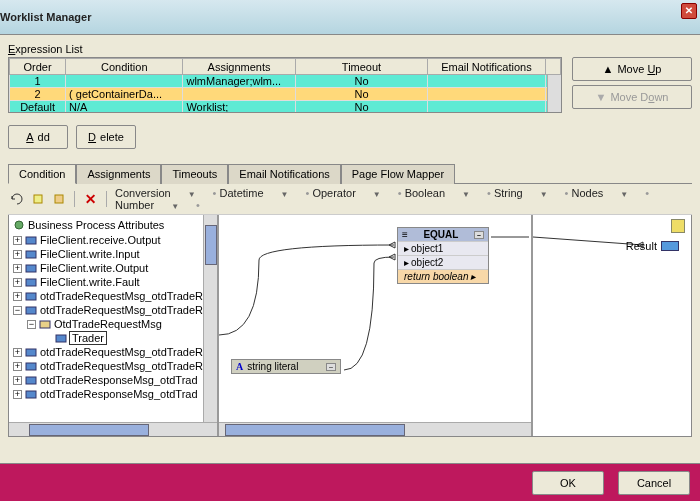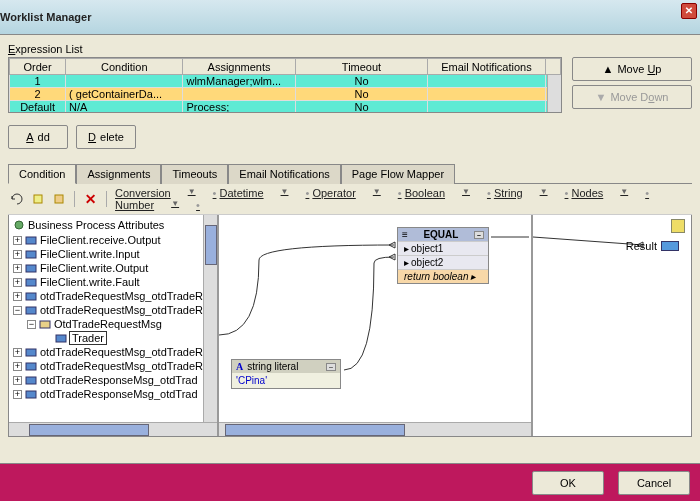--- a/index.html
+++ b/index.html
@@ -20,21 +20,21 @@
 .btn { background: #ece9d8; border: 1px solid #888; border-radius: 2px; padding: 3px 8px; cursor: pointer; height: 24px; display: inline-flex; align-items: center; justify-content: center; gap: 4px; font-size: 11px; }
 .btn.disabled { color: #999; }
 .row-btns { margin-top: 12px; display: flex; gap: 8px; }
 .tabs { margin-top: 14px; display: flex; border-bottom: 1px solid #888; }
 .tab { padding: 3px 10px; border: 1px solid #888; border-bottom: none; background: #ece9d8; margin-right: 0; position: relative; top: 1px; cursor: pointer; font-size: 11px; }
 .tab.active { background: #ece9d8; border-bottom: 1px solid #ece9d8; font-weight: normal; }
 .tab:not(.active) { background: #dcd8c8; }
 .toolbar { display: flex; align-items: center; gap: 6px; padding: 3px 2px; border-bottom: 1px solid #ccc; background: #ece9d8; }
 .tbicon { width: 16px; height: 16px; display: inline-flex; align-items: center; justify-content: center; cursor: pointer; }
 .sep { width: 1px; height: 16px; background: #aaa; margin: 0 2px; }
-.menuitem { display: inline-flex; align-items: flex-start; gap: 17px; cursor: pointer; color: #222; font-size: 11px; white-space: nowrap; text-decoration: underline; }
+.menuitem { display: inline-flex; align-items: flex-end; gap: 17px; cursor: pointer; color: #222; font-size: 11px; white-space: nowrap; }
 .dropdown-arrow { font-size: 8px; color: #666; }
 .panels { display: flex; border: 1px solid #888; border-top: none; height: 222px; background: #fff; }
 .tree-panel { width: 210px; border-right: 2px solid #999; position: relative; background: #fff; display: flex; flex-direction: column; }
 .tree-inner { flex: 1; overflow: hidden; position: relative; padding: 2px; }
 .tree-title { font-size: 11px; padding: 2px; display: flex; align-items: center; gap: 3px; }
 .tree-node { font-size: 11px; padding: 1px 0 1px 14px; display: flex; align-items: center; gap: 3px; white-space: nowrap; overflow: hidden; position: relative; }
 .tree-node.l2 { padding-left: 28px; }
 .tree-node.l3 { padding-left: 44px; }
 .tree-node .toggle { position: absolute; left: 2px; width: 9px; height: 9px; border: 1px solid #888; font-size: 9px; line-height: 7px; text-align: center; background: #fff; }
 .tree-node.l2 .toggle { left: 16px; }
@@ -109,21 +109,21 @@
               <td class="center">2</td>
               <td>( getContainerDa...</td>
               <td></td>
               <td class="center">No</td>
               <td></td>
               <td></td>
             </tr>
             <tr>
               <td class="center">Default</td>
               <td>N/A</td>
-              <td>Process;</td>
+              <td>Worklist;</td>
               <td class="center">No</td>
               <td></td>
               <td></td>
             </tr>
           </tbody>
       </table>
       <div class="table-scroll"></div>
     </div>
     <div class="sidebtns">
       <button class="btn">
@@ -295,21 +295,20 @@
           <div class="node-row">▸ <span>object1</span></div>
           <div class="node-row">▸ <span>object2</span></div>
           <div class="node-row ret"><span>return boolean</span> ▸</div>
         </div>
         <div class="literal-box" style="top:144px;left:12px">
           <div class="hdr">
               <span style="color:#00c;font-weight:bold;font-family:serif">A</span> 
               <span>string literal</span>
               <span class="collapse-btn" style="margin-left:auto">–</span>
             </div>
-          <div class="val">'CPina'</div>
         </div>
       </div>
       <div class="hscroll">
         <div style="width:6px"></div>
           <div class="thumb" style="width:180px"></div>
       </div>
     </div>
 
     <div class="result-panel">
       <div style="flex:1;position:relative">

